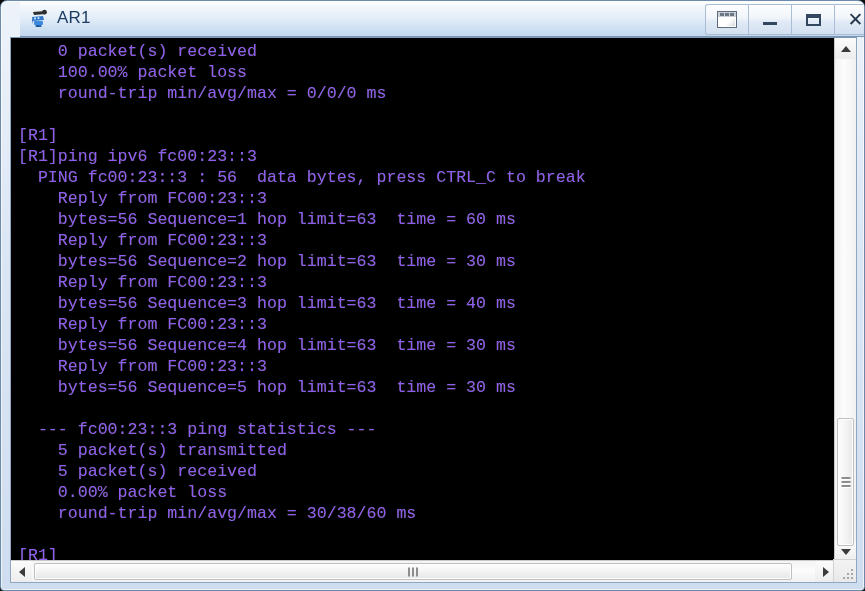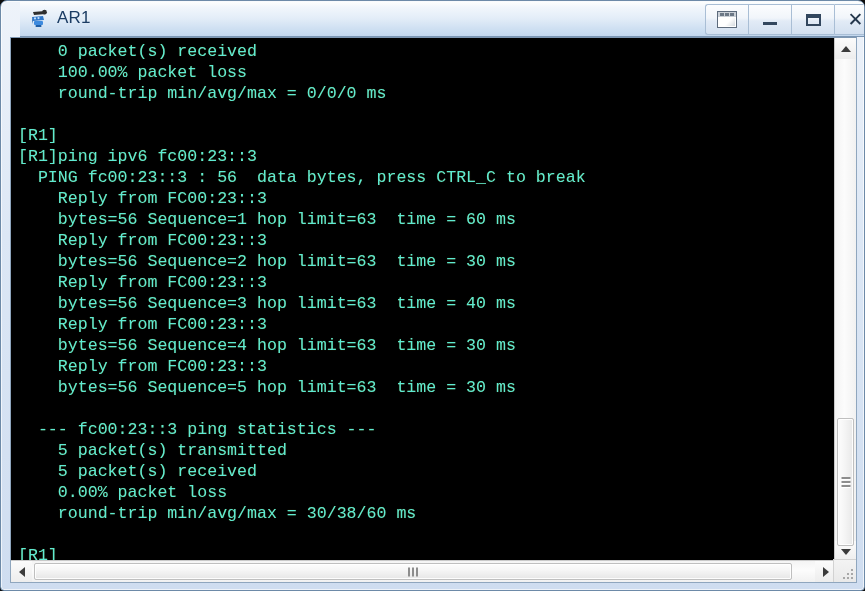--- a/index.html
+++ b/index.html
@@ -301,21 +301,21 @@
       </div>
       <div class="winbtn">
         <span class="glyph-close">✕</span>
       </div>
     </div>
   </div>
 
   <div id="client">
 
     <div id="terminal" style="background: rgb(0, 0, 0);">
-      <pre id="termtext" style="color: #5eead4;">    0 packet(s) received
+      <pre id="termtext" style="color: #8b5cf6;">    0 packet(s) received
     100.00% packet loss
     round-trip min/avg/max = 0/0/0 ms
 
 [R1]
 [R1]ping ipv6 fc00:23::3
   PING fc00:23::3 : 56  data bytes, press CTRL_C to break
     Reply from FC00:23::3
     bytes=56 Sequence=1 hop limit=63  time = 60 ms
     Reply from FC00:23::3
     bytes=56 Sequence=2 hop limit=63  time = 30 ms

